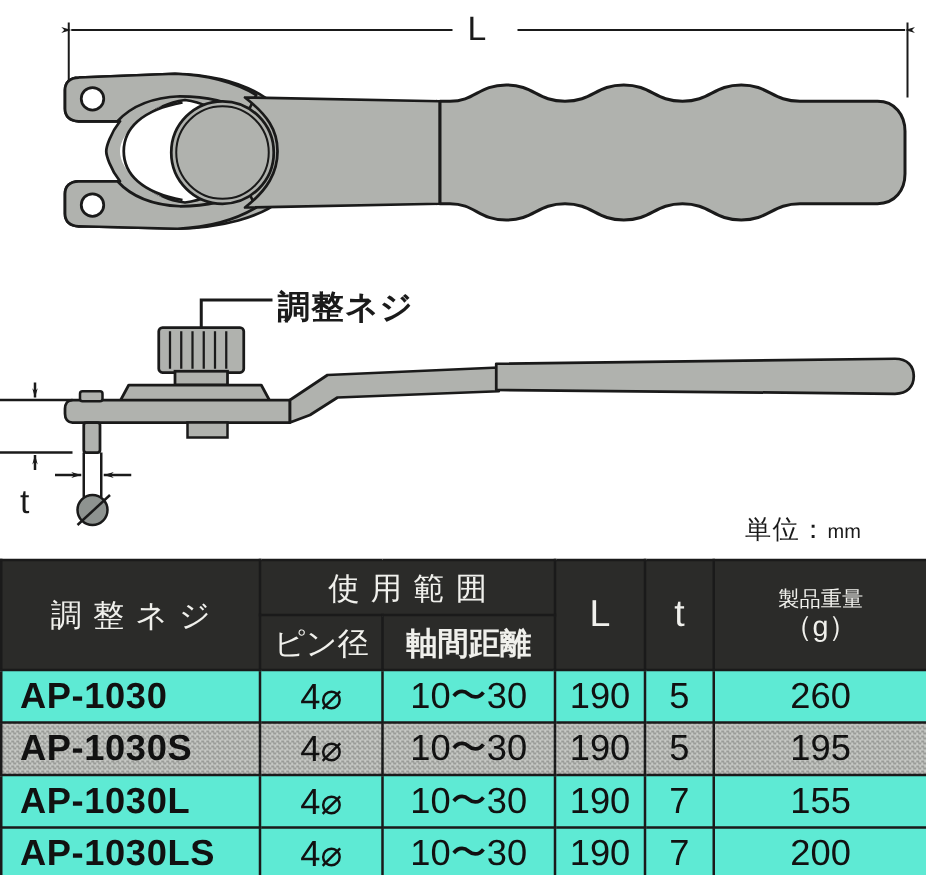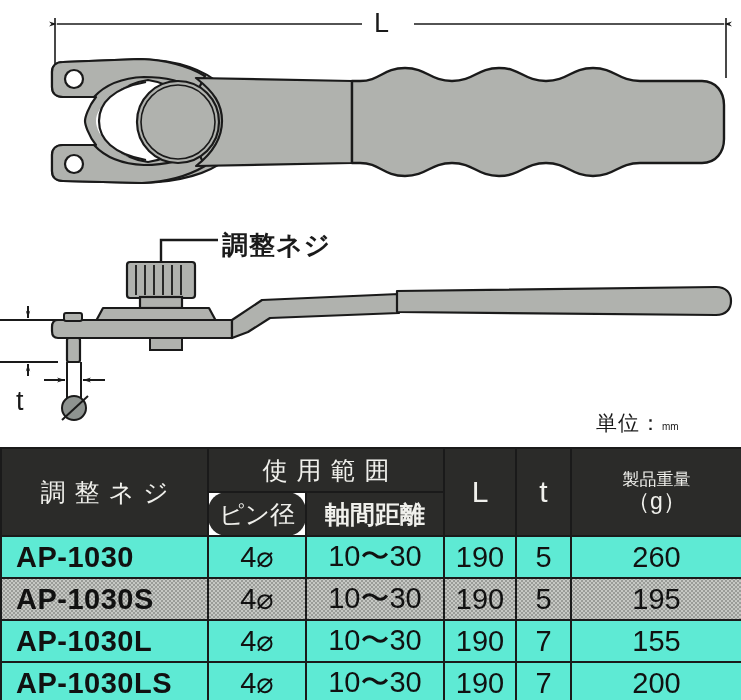--- a/index.html
+++ b/index.html
@@ -49,21 +49,21 @@
     letter-spacing: 1px;
   }
   #label-unit {
     position: absolute;
     left: 596px; top: 409px;
     font-size: 21px;
     letter-spacing: 1px;
     white-space: nowrap;
   }
   #label-unit .unit-mm {
-    font-size: 10px;
+    font-size: 16px;
     letter-spacing: 0px;
   }
 
   
   #spec-table {
     position: absolute;
     left: 0;
     top: 447px;
     width: 741px;
     border-collapse: collapse;
@@ -342,21 +342,21 @@
       <th rowspan="2" class="th-jp-wide">調整ネジ</th>
       <th colspan="2" class="th-jp-wide" style="height:42px;">使用範囲</th>
       <th rowspan="2" class="th-latin">L</th>
       <th rowspan="2" class="th-latin">t</th>
       <th rowspan="2">
         <span class="th-weight-line1">製品重量</span>
         <span class="th-weight-line2">（g）</span>
       </th>
     </tr>
     <tr>
-      <th class="th-jp" style="height:42px;border-radius:19px;">ピン径</th>
+      <th class="th-jp" style="height:42px;">ピン径</th>
       <th class="th-jp" style="height:42px;font-weight:bold;">軸間距離</th>
     </tr>
   </thead>
   <tbody id="spec-table-body">
   <tr>
         <td class="cell-model">AP-1030</td>
         <td class="cell-plain">4<span class="dia-sym">⌀</span></td>
         <td class="cell-plain">10〜30</td>
         <td class="cell-plain">190</td>
         <td class="cell-plain">5</td>

